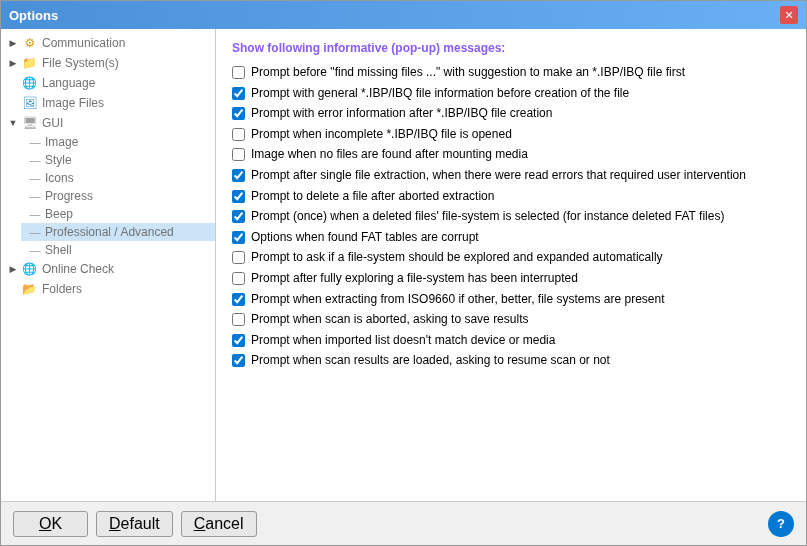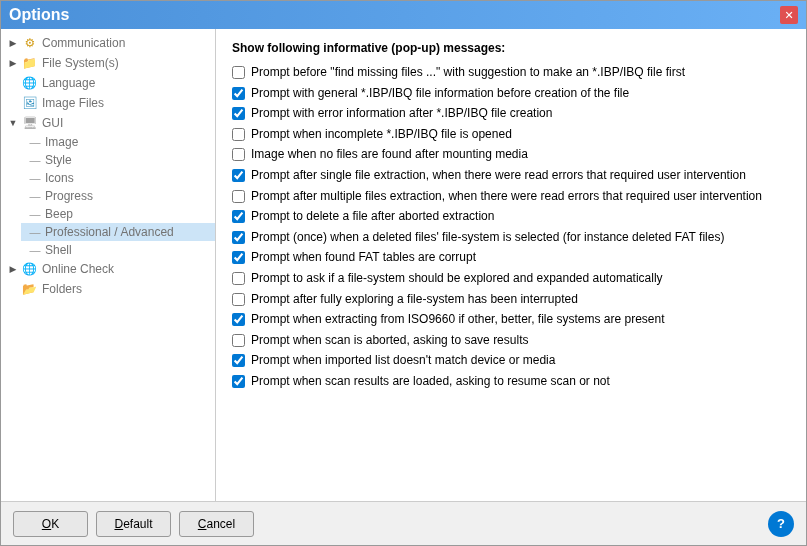--- a/index.html
+++ b/index.html
@@ -27,21 +27,21 @@
       background: linear-gradient(to right, #4a90d9, #6ab0f5);
       color: white;
       padding: 4px 8px;
       display: flex;
       align-items: center;
       justify-content: space-between;
       height: 28px;
       flex-shrink: 0;
     }
     .title-bar-title {
-      font-size: 16px;
+      font-size: 13px;
       font-weight: 600;
     }
     .title-bar-close {
       width: 18px;
       height: 18px;
       background: #e05050;
       border: none;
       color: white;
       font-size: 11px;
       cursor: pointer;
@@ -110,21 +110,21 @@
     }
     .content-area {
       flex: 1;
       padding: 12px 16px;
       overflow-y: auto;
       background: white;
     }
     .content-title {
       font-size: 12px;
       font-weight: 600;
-      color: #000000;
+      color: #8b5cf6;
       margin-bottom: 10px;
     }
     .checkbox-item {
       display: flex;
       align-items: flex-start;
       margin-bottom: 5px;
       gap: 6px;
     }
     .checkbox-item input[type="checkbox"] {
       margin-top: 1px;
@@ -147,21 +147,21 @@
       padding: 0 12px;
       gap: 8px;
       flex-shrink: 0;
     }
     .footer-btn {
       min-width: 75px;
       height: 26px;
       background: #e8e8e8;
       border: 1px solid #999;
       border-radius: 3px;
-      font-size: 12px;
+      font-size: 16px;
       cursor: pointer;
       padding: 0 12px;
       display: flex;
       align-items: center;
       justify-content: center;
     }
     .footer-spacer { flex: 1; }
     .help-btn {
       width: 26px;
       height: 26px;
@@ -297,34 +297,30 @@
           </div>
           <div class="checkbox-item">
             <input type="checkbox" style="">
             <span class="checkbox-label">Image when no files are found after mounting media</span>
           </div>
           <div class="checkbox-item">
             <input type="checkbox" checked="" style="">
             <span class="checkbox-label">Prompt after single file extraction, when there were read errors that required user intervention</span>
           </div>
           <div class="checkbox-item">
-            <input type="checkbox" style="">
-            <span class="checkbox-label">Prompt after multiple files extraction, when there were read errors that required user intervention</span>
-          </div>
-          <div class="checkbox-item">
             <input type="checkbox" checked="" style="">
             <span class="checkbox-label">Prompt to delete a file after aborted extraction</span>
           </div>
           <div class="checkbox-item">
             <input type="checkbox" checked="" style="">
             <span class="checkbox-label">Prompt (once) when a deleted files' file-system is selected (for instance deleted FAT files)</span>
           </div>
           <div class="checkbox-item">
             <input type="checkbox" checked="" style="">
-            <span class="checkbox-label">Prompt when found FAT tables are corrupt</span>
+            <span class="checkbox-label">Options when found FAT tables are corrupt</span>
           </div>
           <div class="checkbox-item">
             <input type="checkbox" style="">
             <span class="checkbox-label">Prompt to ask if a file-system should be explored and expanded automatically</span>
           </div>
           <div class="checkbox-item">
             <input type="checkbox" style="">
             <span class="checkbox-label">Prompt after fully exploring a file-system has been interrupted</span>
           </div>
           <div class="checkbox-item">

